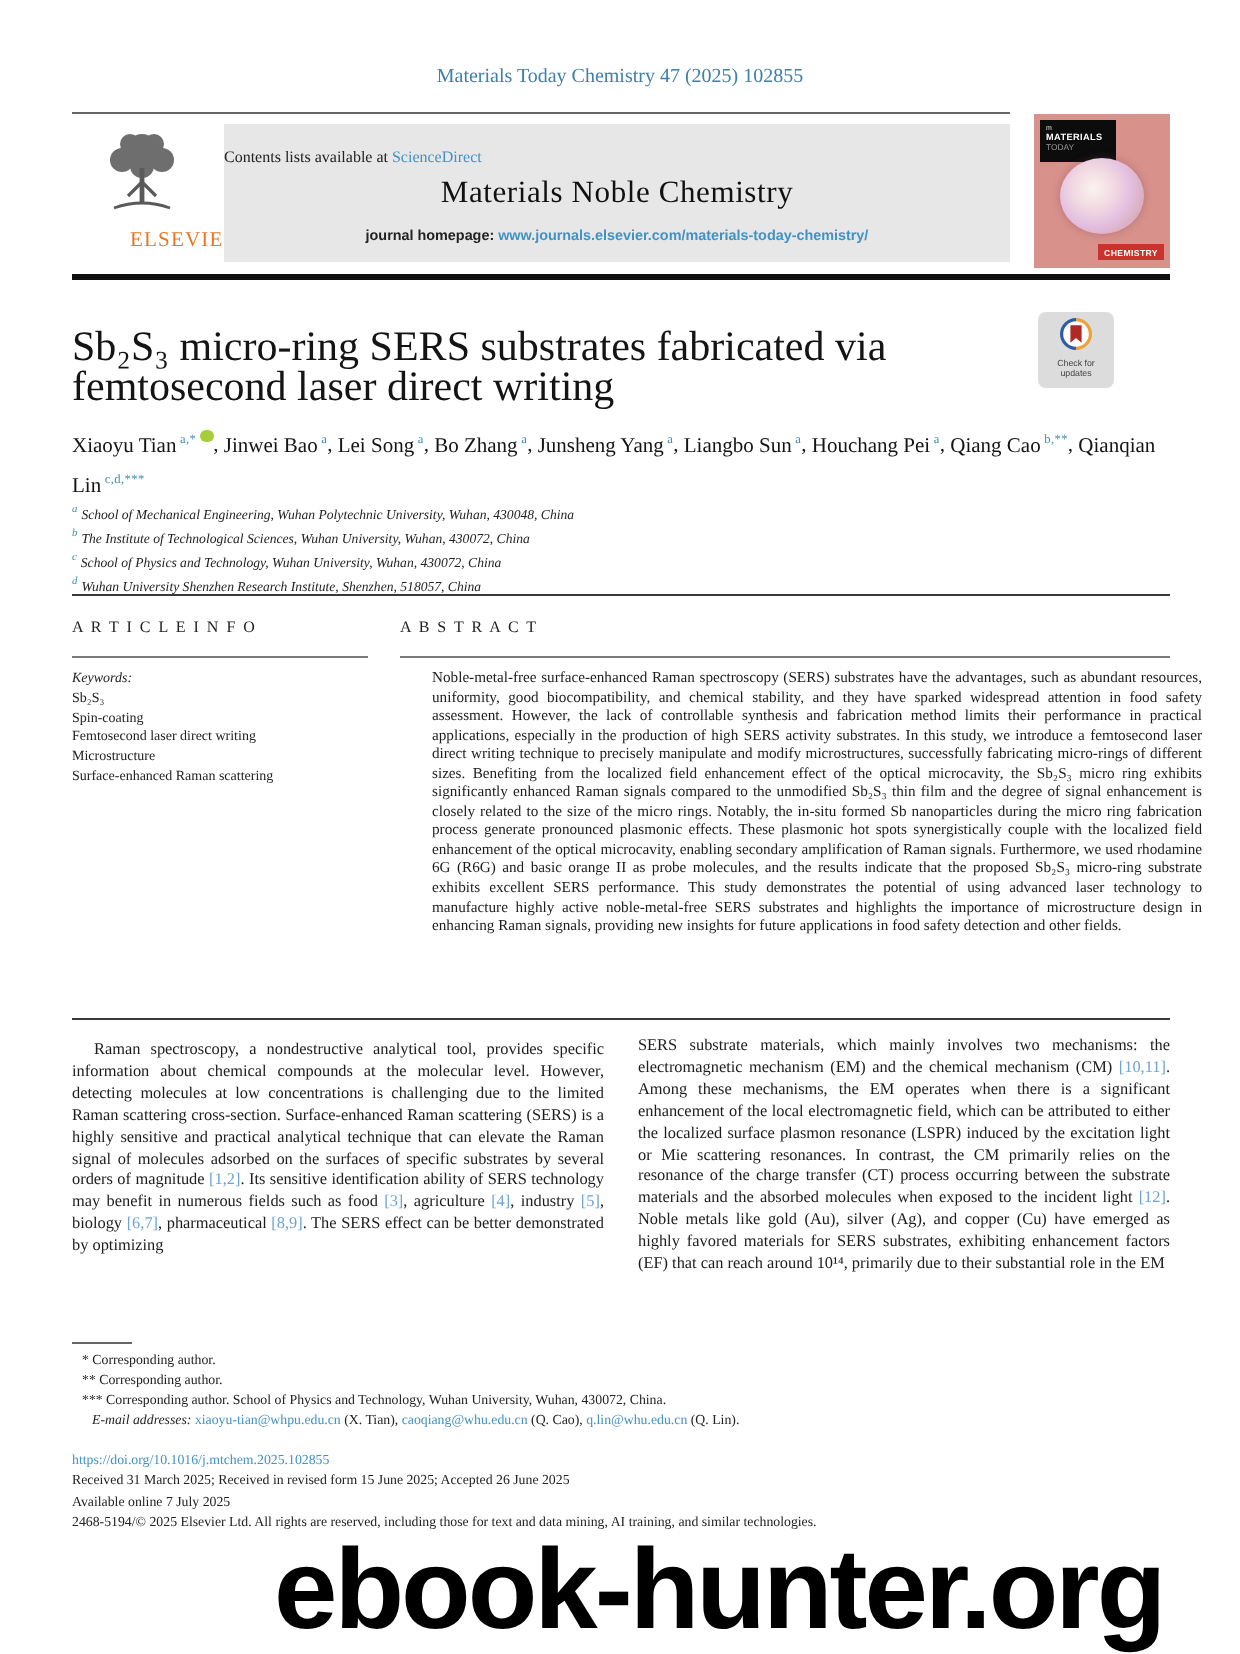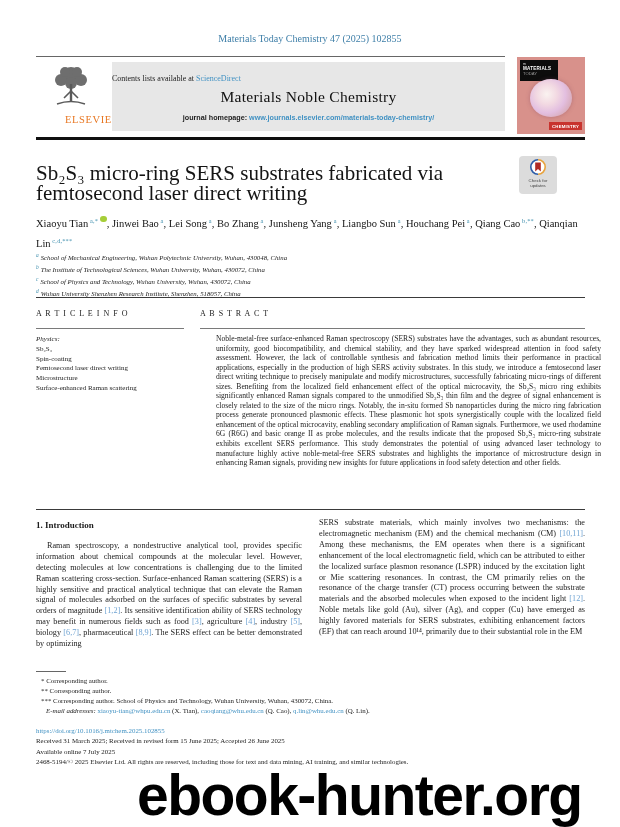--- a/index.html
+++ b/index.html
@@ -169,36 +169,35 @@
       <div class="aff"><span class="asup">d</span>Wuhan University Shenzhen Research Institute, Shenzhen, 518057, China</div>
     </div>
 
   <div class="rule rule-mid1"></div>
   <div class="section-h h-ai">A R T I C L E  I N F O</div>
   <div class="section-h h-ab">A B S T R A C T</div>
   <div class="rule rule-ai"></div>
   <div class="rule rule-ab"></div>
 
   <div class="keywords">
-    <div class="kw-label">Physics:</div>
+    <div class="kw-label">Keywords:</div>
     <div id="kw-list">
         <div>Sb₂S₃</div>
         <div>Spin-coating</div>
         <div>Femtosecond laser direct writing</div>
         <div>Microstructure</div>
         <div>Surface-enhanced Raman scattering</div>
       </div>
   </div>
 
   <div class="abstract">Noble-metal-free surface-enhanced Raman spectroscopy (SERS) substrates have the advantages, such as abundant resources, uniformity, good biocompatibility, and chemical stability, and they have sparked widespread attention in food safety assessment. However, the lack of controllable synthesis and fabrication method limits their performance in practical applications, especially in the production of high SERS activity substrates. In this study, we introduce a femtosecond laser direct writing technique to precisely manipulate and modify microstructures, successfully fabricating micro-rings of different sizes. Benefiting from the localized field enhancement effect of the optical microcavity, the Sb₂S₃ micro ring exhibits significantly enhanced Raman signals compared to the unmodified Sb₂S₃ thin film and the degree of signal enhancement is closely related to the size of the micro rings. Notably, the in-situ formed Sb nanoparticles during the micro ring fabrication process generate pronounced plasmonic effects. These plasmonic hot spots synergistically couple with the localized field enhancement of the optical microcavity, enabling secondary amplification of Raman signals. Furthermore, we used rhodamine 6G (R6G) and basic orange II as probe molecules, and the results indicate that the proposed Sb₂S₃ micro-ring substrate exhibits excellent SERS performance. This study demonstrates the potential of using advanced laser technology to manufacture highly active noble-metal-free SERS substrates and highlights the importance of microstructure design in enhancing Raman signals, providing new insights for future applications in food safety detection and other fields.</div>
 
   <div class="rule rule-mid2"></div>
 
   <div class="col col-left">
-    <h2 class="intro-h">1.  Introduction</h2>
     <p class="body-p" style="margin:0;">Raman spectroscopy, a nondestructive analytical tool, provides specific information about chemical compounds at the molecular level. However, detecting molecules at low concentrations is challenging due to the limited Raman scattering cross-section. Surface-enhanced Raman scattering (SERS) is a highly sensitive and practical analytical technique that can elevate the Raman signal of molecules adsorbed on the surfaces of specific substrates by several orders of magnitude <span class="ref">[1,2]</span>. Its sensitive identification ability of SERS technology may benefit in numerous fields such as food <span class="ref">[3]</span>, agriculture <span class="ref">[4]</span>, industry <span class="ref">[5]</span>, biology <span class="ref">[6,7]</span>, pharmaceutical <span class="ref">[8,9]</span>. The SERS effect can be better demonstrated by optimizing</p>
   </div>
   <div class="col col-right">
     <p class="body-p cont" style="margin:0;">SERS substrate materials, which mainly involves two mechanisms: the electromagnetic mechanism (EM) and the chemical mechanism (CM) <span class="ref">[10,11]</span>. Among these mechanisms, the EM operates when there is a significant enhancement of the local electromagnetic field, which can be attributed to either the localized surface plasmon resonance (LSPR) induced by the excitation light or Mie scattering resonances. In contrast, the CM primarily relies on the resonance of the charge transfer (CT) process occurring between the substrate materials and the absorbed molecules when exposed to the incident light <span class="ref">[12]</span>. Noble metals like gold (Au), silver (Ag), and copper (Cu) have emerged as highly favored materials for SERS substrates, exhibiting enhancement factors (EF) that can reach around 10¹⁴, primarily due to their substantial role in the EM</p>
   </div>
 
   <div class="rule rule-fn"></div>
   <div class="footnotes">
     <div id="fn-lines">
         <div class="fn-line">*  Corresponding author.</div>

